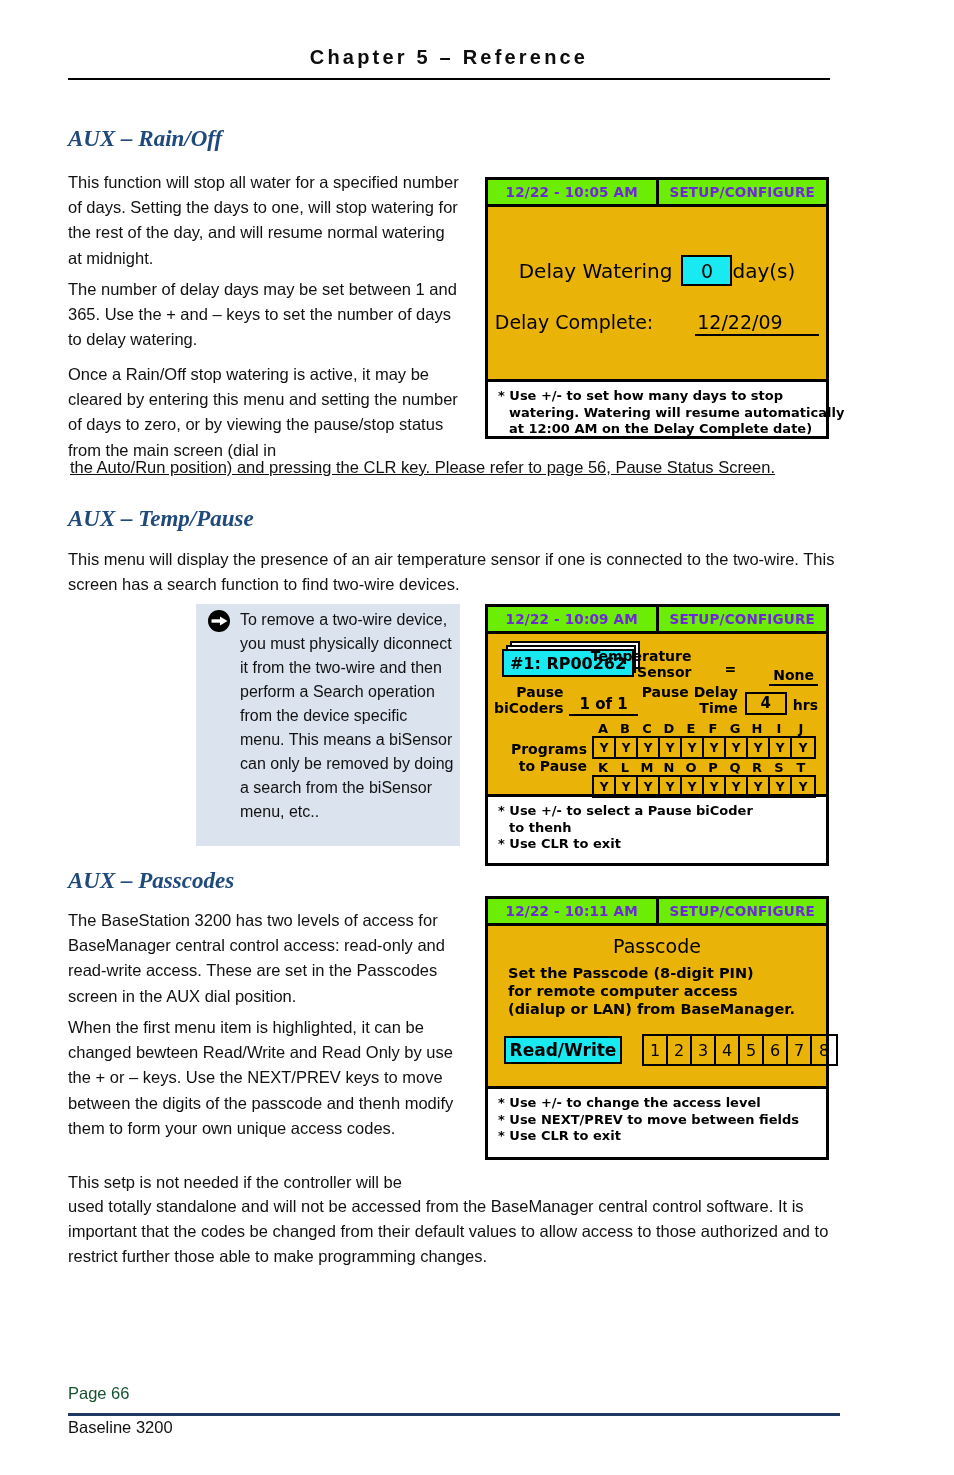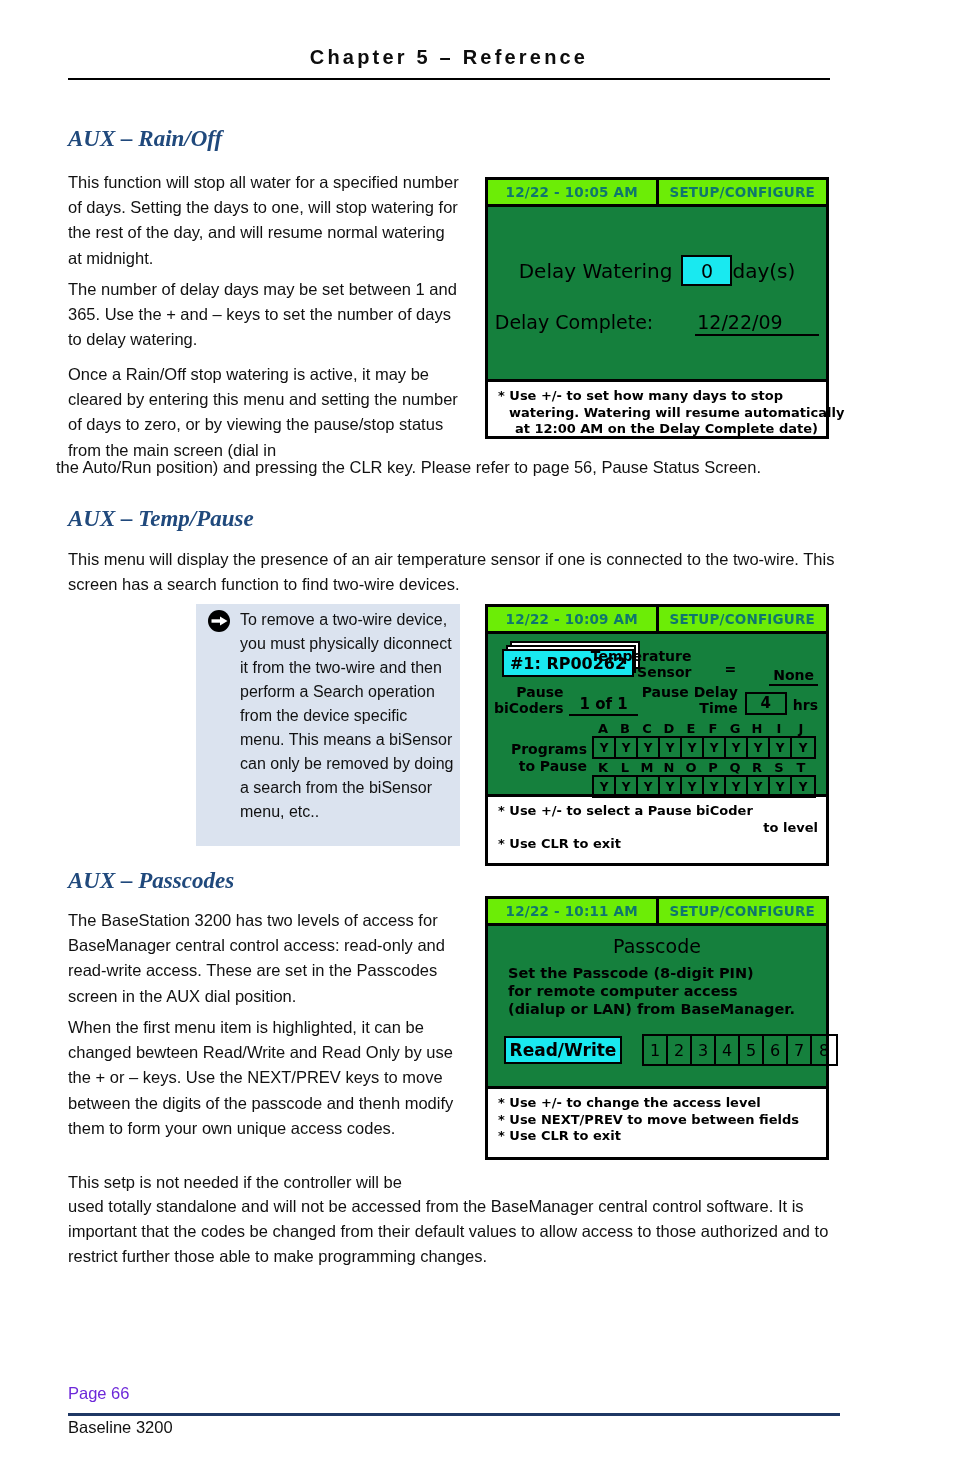--- a/index.html
+++ b/index.html
@@ -114,42 +114,42 @@
     border-bottom: 3px solid #000000;
     box-sizing: border-box;
   }
   .lcd-title-left, .lcd-title-right {
     flex: 1 1 0;
     display: flex;
     align-items: center;
     justify-content: center;
     font-size: 13.5px;
     font-weight: bold;
-    color: #0f766e;
+    color: #6d28d9;
     letter-spacing: 0.2px;
     box-sizing: border-box;
   }
   .lcd-title-left { border-right: 3px solid #000000; }
 
   .lcd-body {
     position: relative;
     box-sizing: border-box;
-    background: #15803d;
+    background: #eab308;
   }
   .lcd-footer {
     border-top: 3px solid #000000;
     box-sizing: border-box;
     padding: 6px 8px 6px 10px;
     font-size: 13px;
     font-weight: bold;
     line-height: 16.5px;
     color: #000000;
   }
   .lcd-footer .bullet-line { white-space: nowrap; }
-  .lcd-footer .indent { padding-left: 11px; text-align: right; }
+  .lcd-footer .indent { padding-left: 11px; }
 
   
   #lcd-rain-off { left: 485px; top: 177px; height: 262px; }
   #lcd-rain-off .lcd-body { height: 172px; }
   .dw-row {
     position: absolute;
     left: 0; right: 0;
     top: 48px;
     display: flex;
     align-items: center;
@@ -345,21 +345,21 @@
   }
   .pc-digits span:last-child { border-right: none; }
 
   
   .footer-page {
     position: absolute;
     left: 68px;
     top: 1384px;
     font-family: "Liberation Sans", sans-serif;
     font-size: 16.5px;
-    color: #6d28d9;
+    color: #14532d;
   }
   .footer-rule {
     position: absolute;
     left: 68px;
     top: 1413px;
     width: 772px;
     height: 3px;
     background: #1f3864;
   }
   .footer-product {
@@ -377,21 +377,21 @@
 <div class="page">
 
   <div class="chapter-header">Chapter 5 – Reference</div>
   <div class="header-rule"></div>
 
   <div class="h-section" style="top:126px;">AUX – Rain/Off</div>
 
   <div class="para narrow" style="left:68px; top:170px;">This function will stop all water for a specified number of days.  Setting the days to one, will stop watering for the rest of the day, and will resume normal watering at midnight.</div>
   <div class="para narrow" style="left:68px; top:277px;">The number of delay days may be set between 1 and 365.  Use the + and – keys to set the number of days to delay watering.</div>
   <div class="para narrow" style="left:68px; top:362px;">Once a Rain/Off stop watering is active, it may be cleared by entering this menu and setting the number of days to zero, or by viewing the pause/stop status from the main screen (dial in</div>
-  <div class="para wide" style="left:56px; top:455px;">the Auto/Run position) and pressing the CLR key.  Please refer to page 56, Pause Status Screen.</div>
+  <div class="para wide" style="left:70px; top:455px;text-decoration:underline;">the Auto/Run position) and pressing the CLR key.  Please refer to page 56, Pause Status Screen.</div>
 
   <div class="lcd" id="lcd-rain-off">
     <div class="lcd-titlebar">
       <div class="lcd-title-left">12/22 - 10:05 AM</div>
       <div class="lcd-title-right">SETUP/CONFIGURE</div>
     </div>
     <div class="lcd-body">
       <div class="dw-row">
         <span class="dw-label">Delay Watering</span>
         <span class="dw-value">0</span>
@@ -518,21 +518,21 @@
               <span>Y</span>
               <span>Y</span>
               <span>Y</span>
             </div>
         </div>
       </div>
 
     </div>
     <div class="lcd-footer">
       <div class="bullet-line">* Use +/- to select a Pause biCoder</div>
-      <div class="bullet-line indent">to level</div>
+      <div class="bullet-line indent">to thenh</div>
       <div class="bullet-line">* Use CLR to exit</div>
     </div>
   </div>
 
   <div class="h-section" style="top:868px;">AUX – Passcodes</div>
   <div class="para narrow" style="left:68px; top:908px;">The BaseStation 3200 has two levels of access for BaseManager central control access:  read-only and read-write access.  These are set in the Passcodes screen in the AUX dial position.</div>
   <div class="para narrow" style="left:68px; top:1015px;">When the first menu item is highlighted, it can be changed bewteen Read/Write and Read Only by use the + or – keys.  Use the NEXT/PREV keys to move between the digits of the passcode and thenh modify them to form your own unique access codes.</div>
   <div class="para narrow" style="left:68px; top:1170px;">This setp is not needed if the controller will be</div>
   <div class="para wide" style="left:68px; top:1194px;">used totally standalone and will not be accessed from the BaseManager central control software. It is important that the codes be changed from their default values to  allow access to those authorized and to restrict further those able to make programming changes.</div>
 

